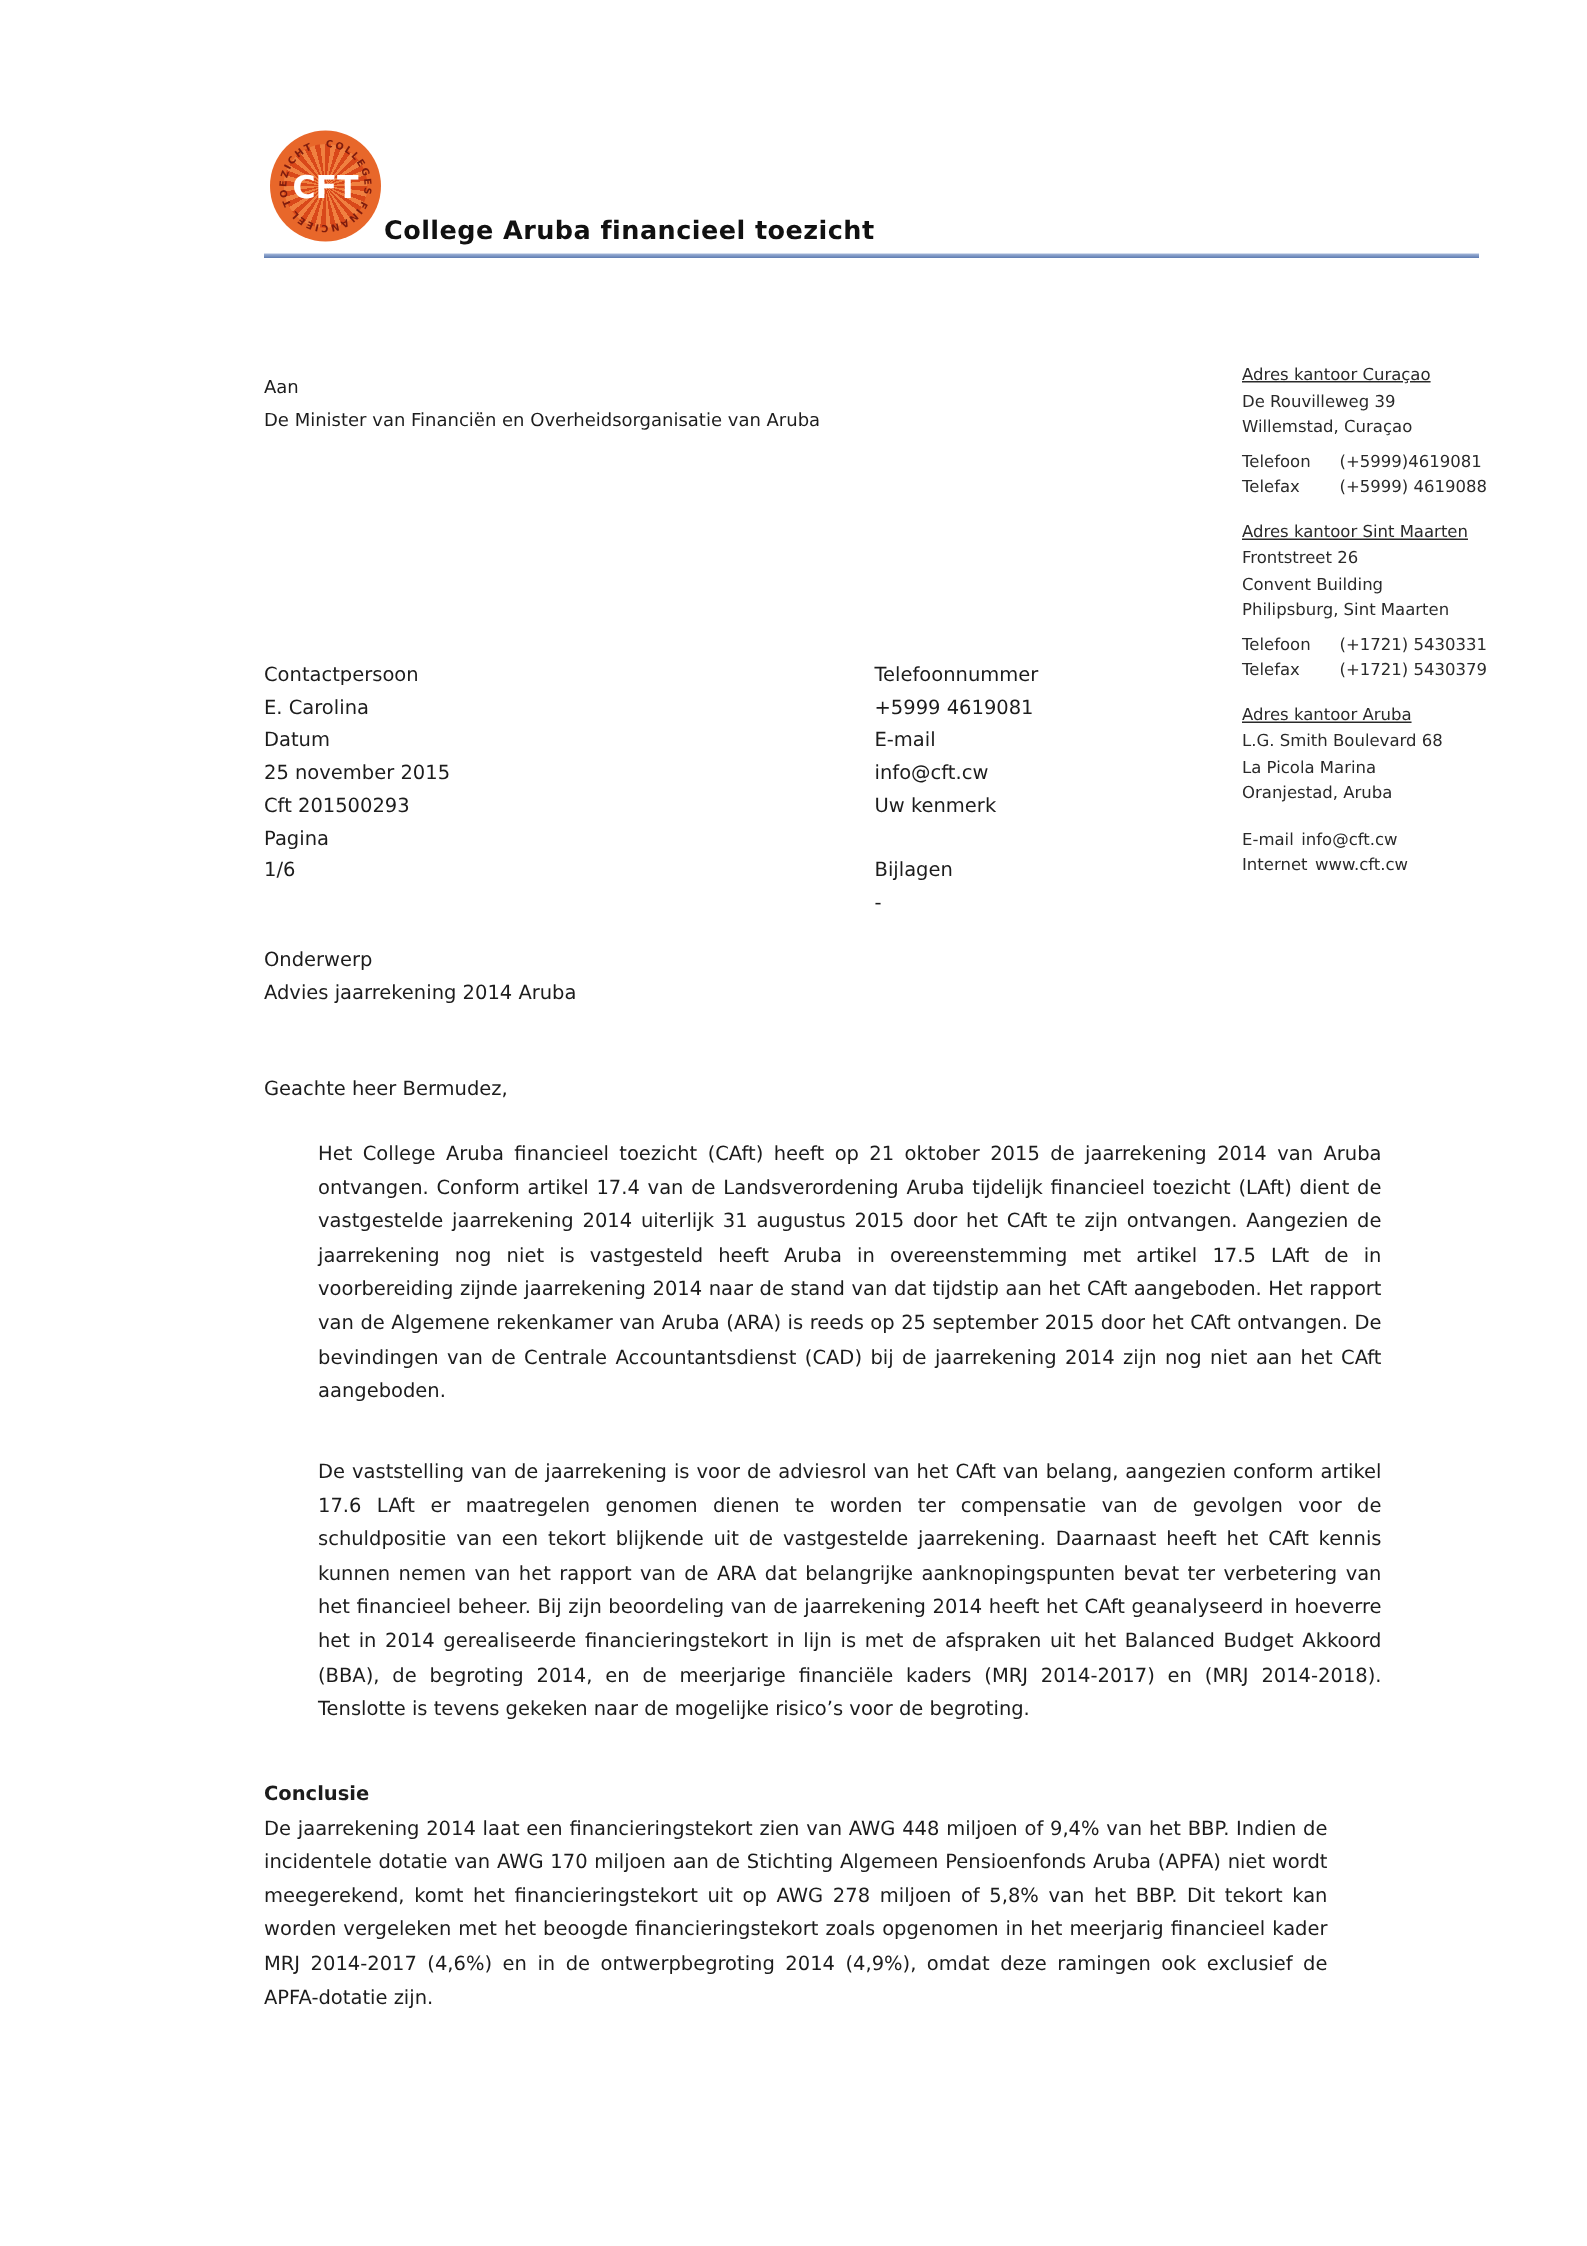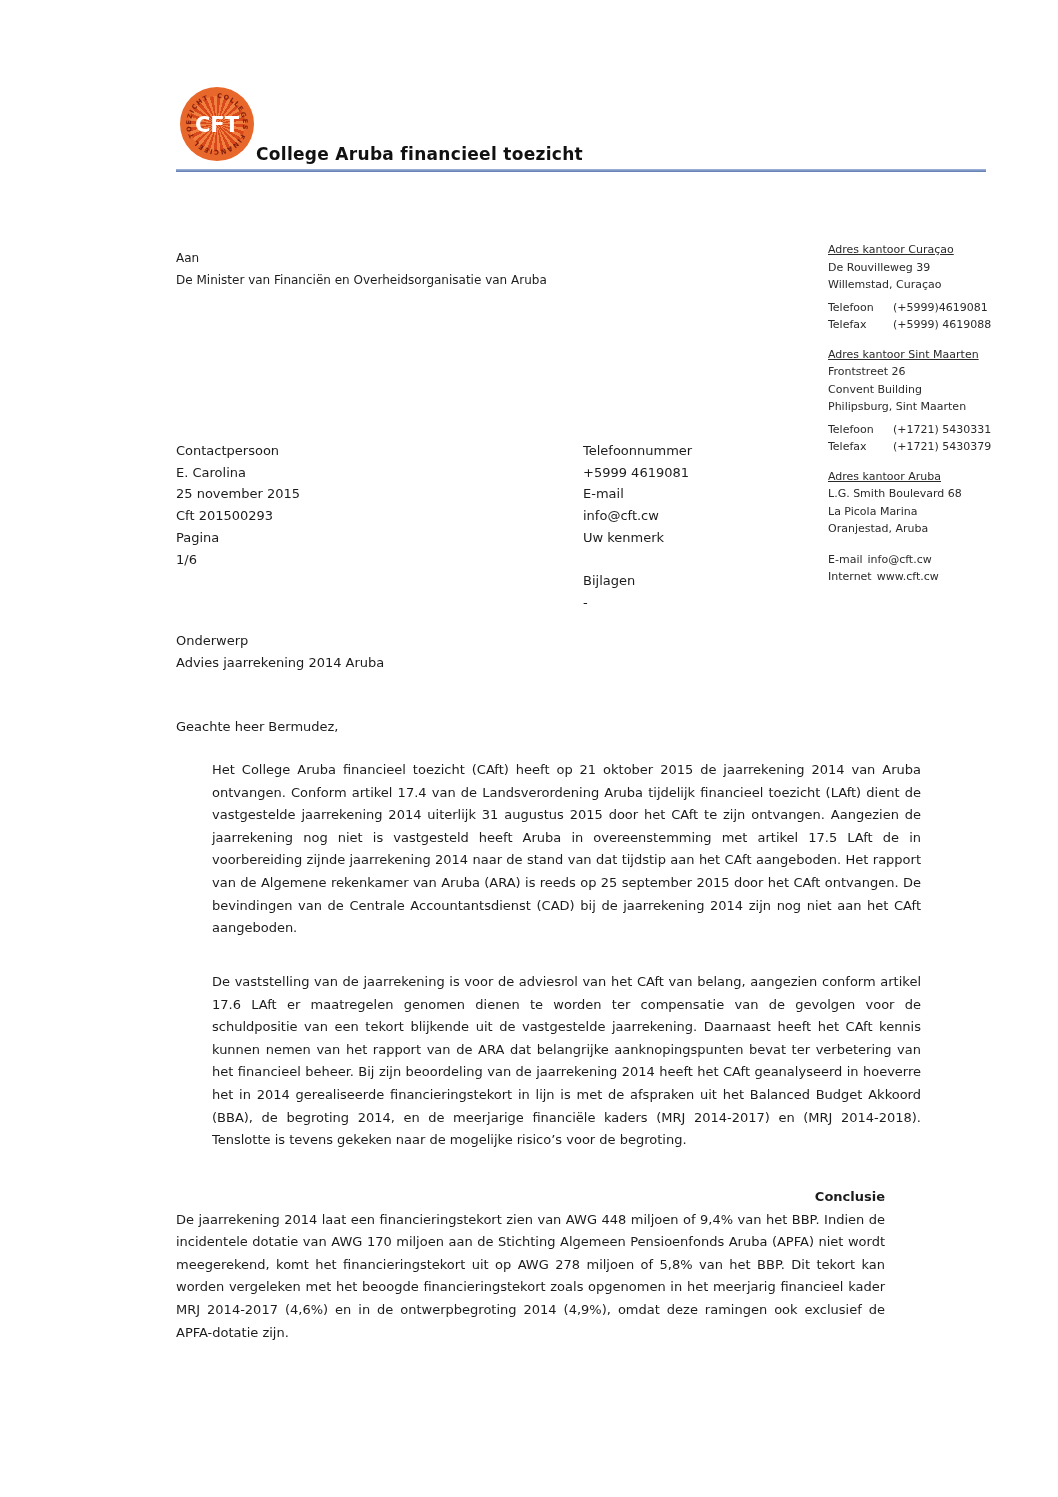--- a/index.html
+++ b/index.html
@@ -32,21 +32,21 @@
 
   
   .subject { position:absolute; left:176px; top:630px; font-size:13px; line-height:22px; }
 
   
   .salutation { position:absolute; left:176px; top:716px; font-size:13px; line-height:22px; }
   .bodypara { position:absolute; left:176px; width:709px; font-size:13px; line-height:22.6px; text-align:justify; color:#1c1c1c;margin-left:36px; }
   .para-1 { top:759px; }
   .para-2 { top:971px; }
   .conclusion { position:absolute; left:176px; top:1186px; width:709px; font-size:13px; line-height:22.6px; }
-  .conclusion-heading { font-weight:bold;text-align:right; }
+  .conclusion-heading { font-weight:bold; }
   .conclusion-body { text-align:justify; }
 
   
   .sidebar { position:absolute; left:828px; top:241px; width:178px; font-size:11px; line-height:17.5px; color:#2a2a2a; }
   .office { margin-bottom:12px; }
   .office-heading { text-decoration:underline; }
   .office-phones { margin-top:5px; }
   .contact-row { display:flex; }
   .contact-label { width:65px; flex:0 0 65px; }
   .sidebar-footer { margin-top:13px; }
@@ -76,20 +76,21 @@
 
   <div class="recipient">
     <div>Aan</div>
     <div>De Minister van Financiën en Overheidsorganisatie van Aruba</div>
   </div>
 
   <div class="meta">
     <div class="meta-col-left">
       <div class="meta-line">Contactpersoon</div>
       <div class="meta-line">E. Carolina</div>
+      <div class="meta-line">Datum</div>
       <div class="meta-line">25 november 2015</div>
       <div class="meta-line">Cft 201500293</div>
       <div class="meta-line">Pagina</div>
       <div class="meta-line">1/6</div>
     </div>
     <div class="meta-col-right">
       <div class="meta-line">Telefoonnummer</div>
       <div class="meta-line">+5999 4619081</div>
       <div class="meta-line">E-mail</div>
       <div class="meta-line">info@cft.cw</div>

